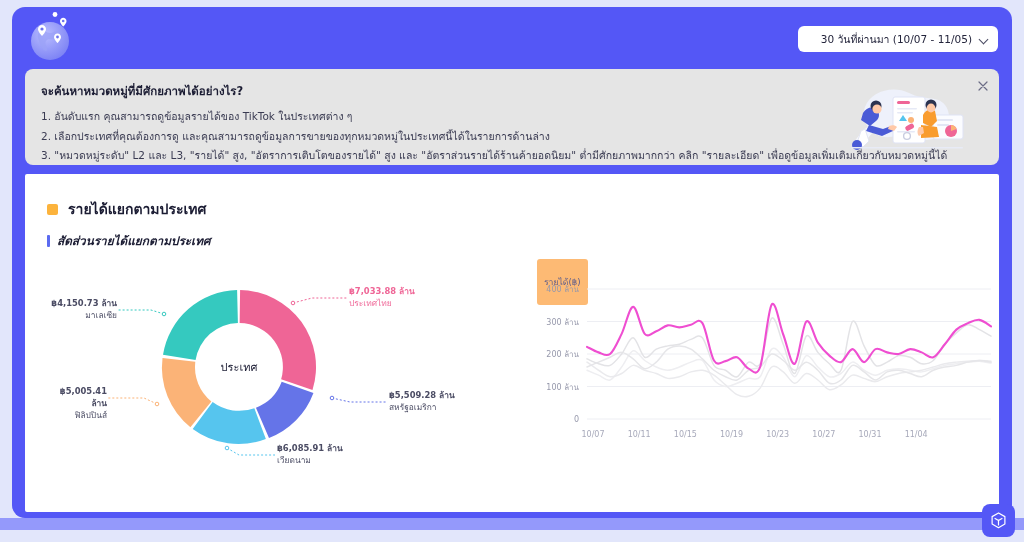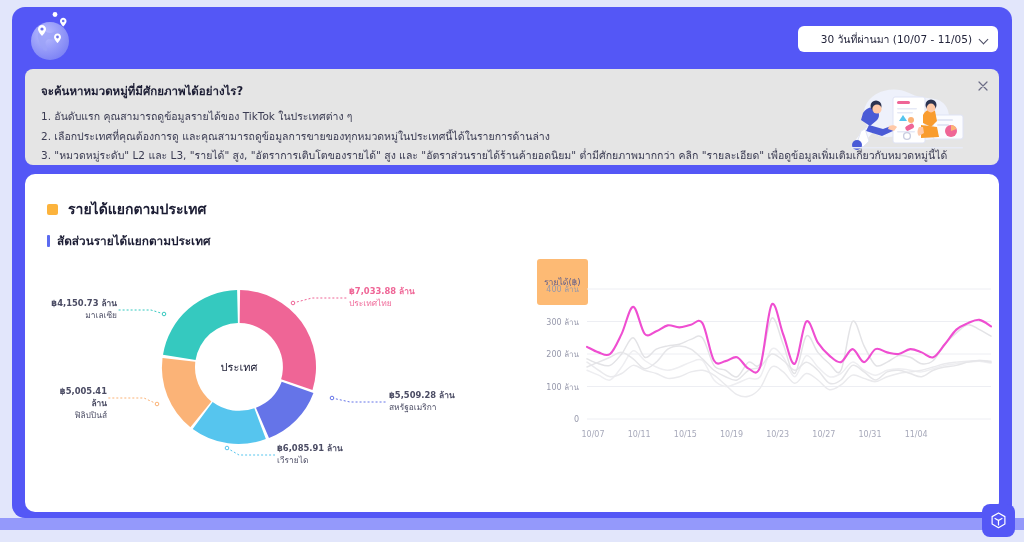--- a/index.html
+++ b/index.html
@@ -60,32 +60,32 @@
   .banner-close {
     position: absolute; right: 8px; top: 8px; width: 17px; height: 17px;
     display: flex; align-items: center; justify-content: center;
     cursor: pointer; border-radius: 3px;
   }
   .banner-close svg { display: block; }
 
   
   .card {
     position: absolute; left: 13px; top: 167px; width: 974px; height: 338px;
-    background: #ffffff; border-radius: 10px;
+    background: #ffffff; border-radius: 2px;
   }
   .card-title {
     position: absolute; left: 22px; top: 24px;
     display: flex; align-items: center; gap: 10px;
   }
   .sq { width: 11px; height: 11px; background: #fcb33c; border-radius: 2px; flex:none; }
   .card-title span { font-size: 14px; color: #1b1c33; font-weight: bold; }
 
   .panel-head { display: flex; align-items: center; gap: 7px; }
   .bar { width: 3px; height: 12px; background: #5b6bf0; border-radius: 1px; flex: none; }
-  .panel-head span { font-size: 11.8px; color: #1b1c33; font-weight: bold; }
+  .panel-head span { font-size: 11.8px; color: #1b1c33; font-weight: bold; font-style: italic; }
 
   .panel-left  { position: absolute; left: 22px;  top: 57px; }
   .panel-right { position: absolute; left: 500px; top: 57px; }
 
   
   .donut-wrap { position: absolute; left: 22px; top: 78px; width: 470px; height: 235px; }
   .donut-wrap svg { display: block; }
   .lbl { position: absolute; font-size: 8.4px; line-height: 12px; }
   .lbl .v { font-weight: bold; display: block; }
   .lbl .n { display: block; }
@@ -245,21 +245,21 @@
         <div class="lbl" style="left:302px; top:33px; color:#ef6596;">
           <span class="v">฿7,033.88 ล้าน</span>
           <span class="n">ประเทศไทย</span>
         </div>
         <div class="lbl" style="left:342px; top:137px; color:#4a4b63;">
           <span class="v">฿5,509.28 ล้าน</span>
           <span class="n">สหรัฐอเมริกา</span>
         </div>
         <div class="lbl" style="left:230px; top:190px; color:#4a4b63;">
           <span class="v">฿6,085.91 ล้าน</span>
-          <span class="n">เวีรายได</span>
+          <span class="n">เวียดนาม</span>
         </div>
         <div class="lbl" style="left:0px; top:133px; width:60px; text-align:right; color:#4a4b63;">
           <span class="v">฿5,005.41 ล้าน</span>
           <span class="n">ฟิลิปปินส์</span>
         </div>
         <div class="lbl" style="left:0px; top:45px; width:70px; text-align:right; color:#4a4b63;">
           <span class="v">฿4,150.73 ล้าน</span>
           <span class="n">มาเลเซีย</span>
         </div>
       </div>

